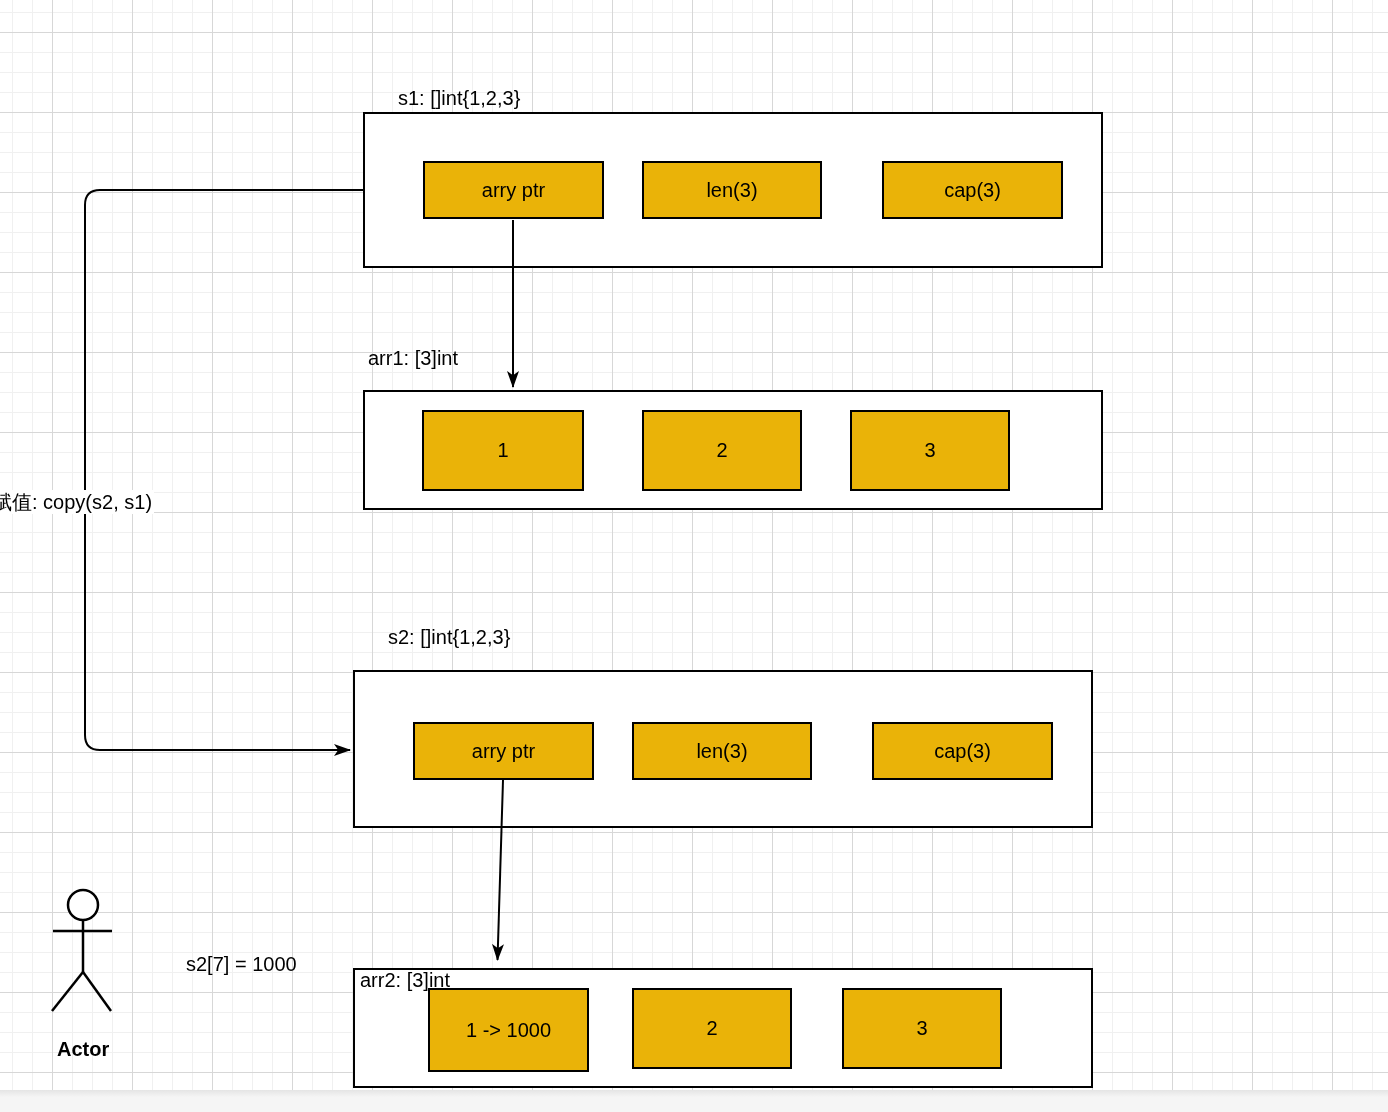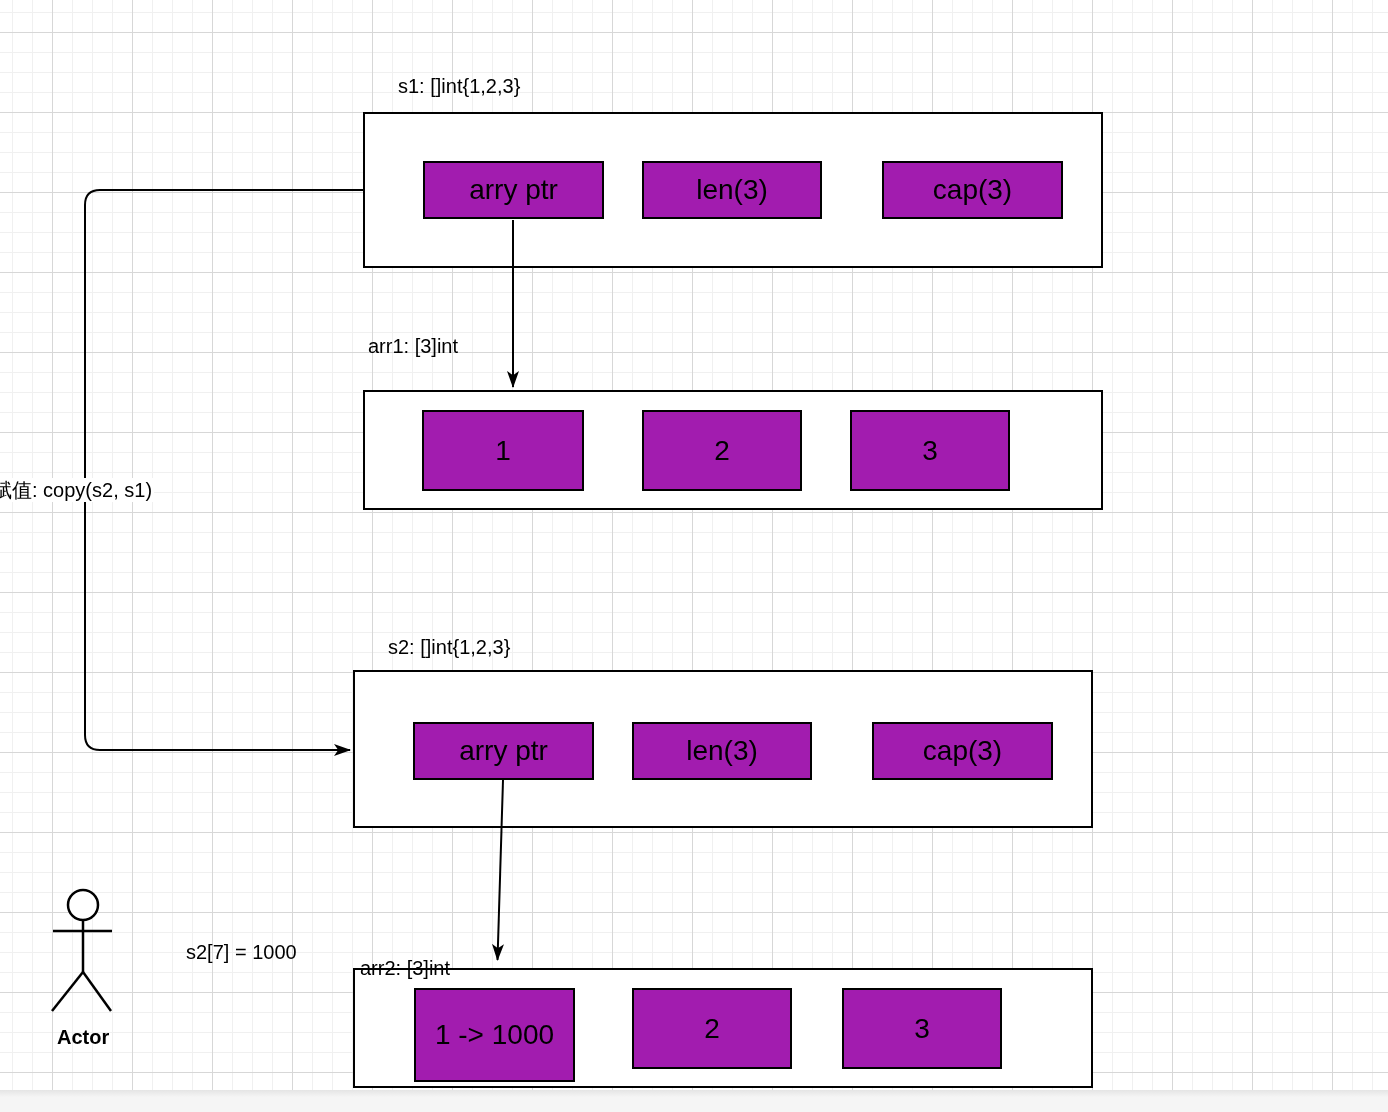--- a/index.html
+++ b/index.html
@@ -29,33 +29,34 @@
   }
   .shape {
     position: absolute;
     background: #ffffff;
     border: 2px solid #000000;
     box-sizing: border-box;
     z-index: 2;
   }
   .cell {
     position: absolute;
-    background: #a21caf;
+    background: #eab308;
     border: 2px solid #000000;
     box-sizing: border-box;
     display: flex; align-items: center; justify-content: center;
-    font-size: 28px;
+    font-size: 20px;
     z-index: 3;
   }
   .lbl {
     position: absolute;
     font-size: 20px;
     white-space: nowrap;
     z-index: 5;
     line-height: 24px;
+    margin-top: 12px;
   }
   .lbl.bg { background: #ffffff; padding: 0 2px; }
   svg.overlay {
     position: absolute; left: 0; top: 0;
     width: 1388px; height: 1112px;
     z-index: 4;
     pointer-events: none;
   }
   svg .hit { pointer-events: all; }
 </style>
@@ -72,31 +73,31 @@
 <div class="cell" style="left:882px; top:161px; width:181px; height:58px;">cap(3)</div>
 
 <div class="lbl" style="left:368px; top:334px;">arr1: [3]int</div>
 <div class="shape" style="left:363px; top:390px; width:740px; height:120px;"></div>
 <div class="cell" style="left:422px; top:410px; width:162px; height:81px;">1</div>
 <div class="cell" style="left:642px; top:410px; width:160px; height:81px;">2</div>
 <div class="cell" style="left:850px; top:410px; width:160px; height:81px;">3</div>
 
 <div class="lbl bg" style="left:-10px; top:478px;">赋值: copy(s2, s1)</div>
 
-<div class="lbl" style="left:388px; top:635px;">s2: []int{1,2,3}</div>
+<div class="lbl" style="left:388px; top:613px;">s2: []int{1,2,3}</div>
 <div class="shape" style="left:353px; top:670px; width:740px; height:158px;"></div>
 <div class="cell" style="left:413px; top:722px; width:181px; height:58px;">arry ptr</div>
 <div class="cell" style="left:632px; top:722px; width:180px; height:58px;">len(3)</div>
 <div class="cell" style="left:872px; top:722px; width:181px; height:58px;">cap(3)</div>
 
 <div class="lbl" style="left:186px; top:940px;">s2[7] = 1000</div>
 
 <div class="lbl" style="left:360px; top:956px;">arr2: [3]int</div>
 <div class="shape" style="left:353px; top:968px; width:740px; height:120px;"></div>
-<div class="cell" style="left:414px; top:988px; width:161px; height:94px;">1 -&gt; 1000</div>
+<div class="cell" style="left:428px; top:988px; width:161px; height:84px;">1 -&gt; 1000</div>
 <div class="cell" style="left:632px; top:988px; width:160px; height:81px;">2</div>
 <div class="cell" style="left:842px; top:988px; width:160px; height:81px;">3</div>
 
 <div class="lbl" style="left:57px; top:1025px;font-weight:bold;">Actor</div>
 
 <svg class="overlay" viewBox="0 0 1388 1112">
   <defs>
     <marker id="arrowhead" markerUnits="userSpaceOnUse" markerWidth="18" markerHeight="14" refX="16" refY="6" orient="auto">
       <path d="M0,0 L17,6 L0,12 L4.2,6 Z" fill="#000000"></path>
     </marker>

